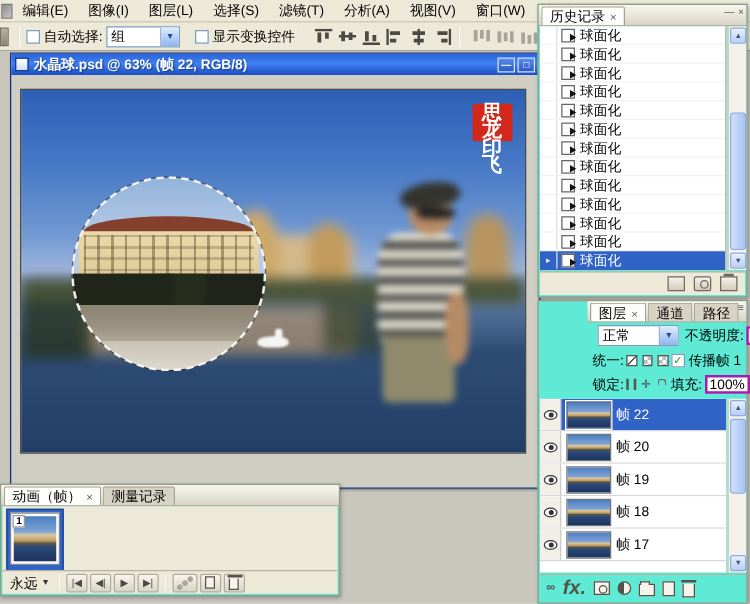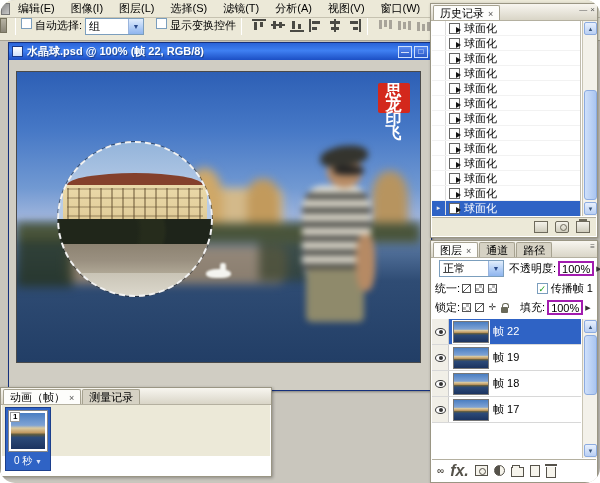--- a/index.html
+++ b/index.html
@@ -1,26 +1,26 @@
 <!DOCTYPE html>
 <html><head>
 <meta charset="utf-8">
 <style>
   * { margin:0; padding:0; box-sizing:border-box; }
   html,body { width:600px; height:483px; overflow:hidden; }
   body { font-family:"Liberation Sans","DejaVu Sans",sans-serif; font-size:11px; color:#000; }
-  #app { position:absolute; width:600px; height:483px; background:#c9c6bd; overflow:hidden;border-radius:15px; }
+  #app { position:absolute; width:600px; height:483px; background:#c9c6bd; overflow:hidden; }
 
   
   .menubar { position:absolute; left:0; top:0; width:600px; height:18px; background:#ece9d8; border-bottom:1px solid #c6c2b0; display:flex; align-items:center; gap:0; }
   .menu-frag { width:9px; height:12px; margin-left:1px; background:linear-gradient(135deg,#8a8a8a,#c8c8c8); border:1px solid #777; }
   .menu-item { padding:2px 8px; white-space:nowrap; cursor:default; }
 
   
-  .optionsbar { position:absolute; left:0; top:18px; width:600px; height:23px; background:#ece9d8; border-bottom:1px solid #a8a494; display:flex; }
+  .optionsbar { position:absolute; left:0; top:18px; width:600px; height:23px; background:#ece9d8; border-bottom:1px solid #a8a494; display:flex; align-items:center; }
   .tool-frag { width:7px; height:15px; background:linear-gradient(#b8b4a4,#8a8678); border:1px solid #77735f; margin:0 3px 0 0; }
   .vsep { width:1px; height:17px; background:#b0ac9c; border-right:1px solid #fff; margin:0 5px; }
   .cbx { width:11px; height:11px; background:#fff; border:1px solid #7b9ebd; display:inline-flex; align-items:center; justify-content:center; font-size:9px; color:#1fa11f; margin-right:3px; flex:0 0 auto; }
   .combo { display:inline-flex; height:17px; border:1px solid #7b9ebd; background:#fff; align-items:center; margin-left:3px; }
   .combo .combo-text { width:42px; padding:0 3px; }
   .combo .combo-arrow { width:15px; height:15px; background:linear-gradient(#e2eefc,#aecbf5 60%,#8fb5ee); border-left:1px solid #9ab4dc; color:#2a4a8a; font-size:7px; display:flex; align-items:center; justify-content:center; }
   .opt-label { white-space:nowrap; }
   .al-group { display:flex; gap:3px; margin-left:4px; }
   .al-ic { width:16px; height:15px; display:flex; align-items:center; justify-content:center; }
   .al-ic svg { display:block; }
@@ -65,21 +65,21 @@
   .ball-windows { position:absolute; left:6%; top:30%; width:88%; height:20%; background:repeating-linear-gradient(90deg,rgba(90,70,40,.45) 0 2px,transparent 2px 11px), repeating-linear-gradient(180deg,rgba(90,70,40,.28) 0 2px,transparent 2px 9px); }
   .ball-trees { position:absolute; left:0; top:50%; width:100%; height:17%; background:radial-gradient(circle at 18% 50%, #20261a 0 40%, transparent 45%), radial-gradient(circle at 45% 45%, #262c1c 0 42%, transparent 47%), radial-gradient(circle at 75% 50%, #1e241a 0 40%, transparent 46%), #3a4430; }
   .ball-stone { position:absolute; left:0; top:66%; width:100%; height:20%; background:linear-gradient(180deg,#8d8372 0%,#9a9080 55%,#b0a896 100%); }
   .ball-bottom { position:absolute; left:0; top:85%; width:100%; height:15%; background:linear-gradient(180deg,#c9c4b6,#dcd8cc); }
   .ants { position:absolute; left:40px; top:69px; width:156px; height:156px; border-radius:50%; border:2px dashed #f2f2f2; pointer-events:none; }
 
   .watermark { position:absolute; right:10px; top:11px; width:32px; height:30px; background:#d3281c; color:#fff; font-size:16px; font-weight:bold; line-height:14px; text-align:center; border-radius:2px; padding-top:1px; letter-spacing:1px; }
   .watermark span { display:block; }
 
   
-  .panel { position:absolute; background:#ffffff; border:1px solid #9a9684; box-shadow:1px 1px 3px rgba(0,0,0,.3); }
+  .panel { position:absolute; background:#5eead4; border:1px solid #9a9684; box-shadow:1px 1px 3px rgba(0,0,0,.3); }
   .panel-header { height:17px; background:linear-gradient(#f8f6f0,#d9d5c7); border-bottom:1px solid #b4b0a0; display:flex; align-items:flex-end; padding:0 2px; position:relative; }
   .ptab { height:15px; padding:1px 6px 0; border:1px solid #a6a290; border-bottom:none; background:#d6d2c4; margin-right:1px; white-space:nowrap; display:flex; align-items:center; gap:4px; border-radius:2px 2px 0 0; }
   .ptab.active { background:#fdfdfb; }
   .ptab .tabx { font-size:9px; color:#555; }
   .panel-winbtns { position:absolute; right:2px; top:1px; display:flex; gap:3px; color:#555; font-size:8px; }
   .flyout { position:absolute; right:1px; top:18px; width:14px; height:13px; color:#444; font-size:9px; line-height:12px; text-align:center; }
 
   
   .history { left:430px; top:3px; width:168px; height:235px; }
   .hist-list { position:absolute; left:1px; top:17px; right:16px; bottom:21px; background:#fff; overflow:hidden; border-right:1px solid #c0bcae; }
@@ -92,21 +92,21 @@
   .sc-btn { position:absolute; left:1px; width:13px; height:13px; background:linear-gradient(#e8f0fd,#b9cff3); border:1px solid #8cabe0; border-radius:2px; color:#39567e; font-size:6px; text-align:center; line-height:12px; }
   .sc-thumb { position:absolute; left:1px; width:13px; background:linear-gradient(90deg,#cfe0fa,#a9c4ef); border:1px solid #8cabe0; border-radius:3px; }
   .hist-scroll { right:0; top:17px; bottom:21px; }
   .panel-footer { position:absolute; left:1px; right:1px; bottom:1px; height:19px; background:#ece9d8; border-top:1px solid #b4b0a0; display:flex; align-items:center; justify-content:flex-end; gap:7px; padding:0 6px; }
   .f-ic { width:14px; height:12px; border:1px solid #6e6a5c; background:linear-gradient(#f4f2ea,#cfccbc); position:relative; }
   .f-ic.cam { border-radius:2px; }
   .f-ic.cam::after { content:""; position:absolute; left:4px; top:2px; width:5px; height:5px; border:1px solid #6e6a5c; border-radius:50%; }
   .f-ic.trash::before { content:""; position:absolute; left:2px; top:-3px; width:8px; height:2px; background:#6e6a5c; }
 
   
-  .layers { left:430px; top:240px; width:168px; height:243px; }
+  .layers { left:430px; top:240px; width:168px; height:243px;padding-left:39px; }
   .lay-ctrl { padding:2px 4px; display:flex; align-items:center; white-space:nowrap; }
   .val-box { display:inline-flex; align-items:center; border:2px solid #a21caf; background:#fff; height:15px; padding:0 2px; margin-left:2px; }
   .spin { font-size:7px; color:#333; margin-left:2px; }
   .mini-ic { display:inline-block; margin:0 2px; }
   .ic-sq { width:9px; height:9px; border:1px solid #555; background:repeating-conic-gradient(#bbb 0 25%,#fff 0 50%) 0 0/6px 6px; }
   .ic-brush { width:9px; height:9px; border:1px solid #555; background:linear-gradient(135deg,#fff 45%,#555 45% 55%,#fff 55%); }
   .ic-move { width:9px; height:9px; color:#444; font-size:9px; line-height:9px; text-align:center; font-weight:bold; }
   .ic-lock { width:7px; height:6px; background:#6a6a5a; border-radius:1px; position:relative; margin-top:4px; }
   .ic-lock::before { content:""; position:absolute; left:1px; top:-4px; width:5px; height:4px; border:1px solid #6a6a5a; border-bottom:none; border-radius:3px 3px 0 0; }
   .lay-list { position:absolute; left:1px; top:78px; right:16px; bottom:24px; background:#fff; overflow:hidden; }
@@ -258,21 +258,21 @@
             <rect x="3" y="6" width="7" height="3" fill="#a8a49a"></rect>
             <rect x="2" y="10" width="9" height="3" fill="#a8a49a"></rect>
           </svg>
         </span>
     </span>
   </div>
 
   <div class="docwin">
     <div class="doc-titlebar">
       <span class="doc-icon"></span>
-      <span class="doc-title">水晶球.psd @ 100% (帧 22, RGB/8)</span>
+      <span class="doc-title">水晶球.psd @ 63% (帧 22, RGB/8)</span>
       <span class="doc-winbtns">
         <span class="doc-winbtn">—</span>
         <span class="doc-winbtn">□</span>
       </span>
     </div>
 
     <div class="photo">
       <div class="blurwrap">
         <div class="b castle-main"></div>
         <div class="b castle-t1"></div>
@@ -457,20 +457,27 @@
             <span class="eye"></span>
           </span>
           <span class="thumb"></span>
           <span>帧 22</span>
         </div>
       <div class="lay-row">
           <span class="eye-well">
             <span class="eye"></span>
           </span>
           <span class="thumb"></span>
+          <span>帧 20</span>
+        </div>
+      <div class="lay-row">
+          <span class="eye-well">
+            <span class="eye"></span>
+          </span>
+          <span class="thumb"></span>
           <span>帧 19</span>
         </div>
       <div class="lay-row">
           <span class="eye-well">
             <span class="eye"></span>
           </span>
           <span class="thumb"></span>
           <span>帧 18</span>
         </div>
       <div class="lay-row">
@@ -512,15 +519,36 @@
         <div class="frame-thumb">
           <div class="frame-img"></div>
           <span class="frame-num">1</span>
         </div>
         <div class="frame-delay">
           <span>0 秒</span>
           <span class="dd">▼</span>
         </div>
       </div>
     </div>
+    <div class="anim-transport">
+      <span class="loop-select">
+        <span>永远</span>
+        <span class="dd">▼</span>
+      </span>
+      <span class="tsep"></span>
+      <span class="tbtn">|◀</span>
+      <span class="tbtn">◀|</span>
+      <span class="tbtn">▶</span>
+      <span class="tbtn">▶|</span>
+      <span class="tsep"></span>
+      <span class="tbtn gray">
+          <span class="tween-ic"></span>
+        </span>
+      <span class="tbtn">
+          <span class="lf-page" style="width:8px;height:10px"></span>
+        </span>
+      <span class="tbtn">
+          <span class="lf-trash" style="width:8px;height:9px;margin-top:2px"></span>
+        </span>
+    </div>
   </div>
 
 </div>
 
 </body></html>

